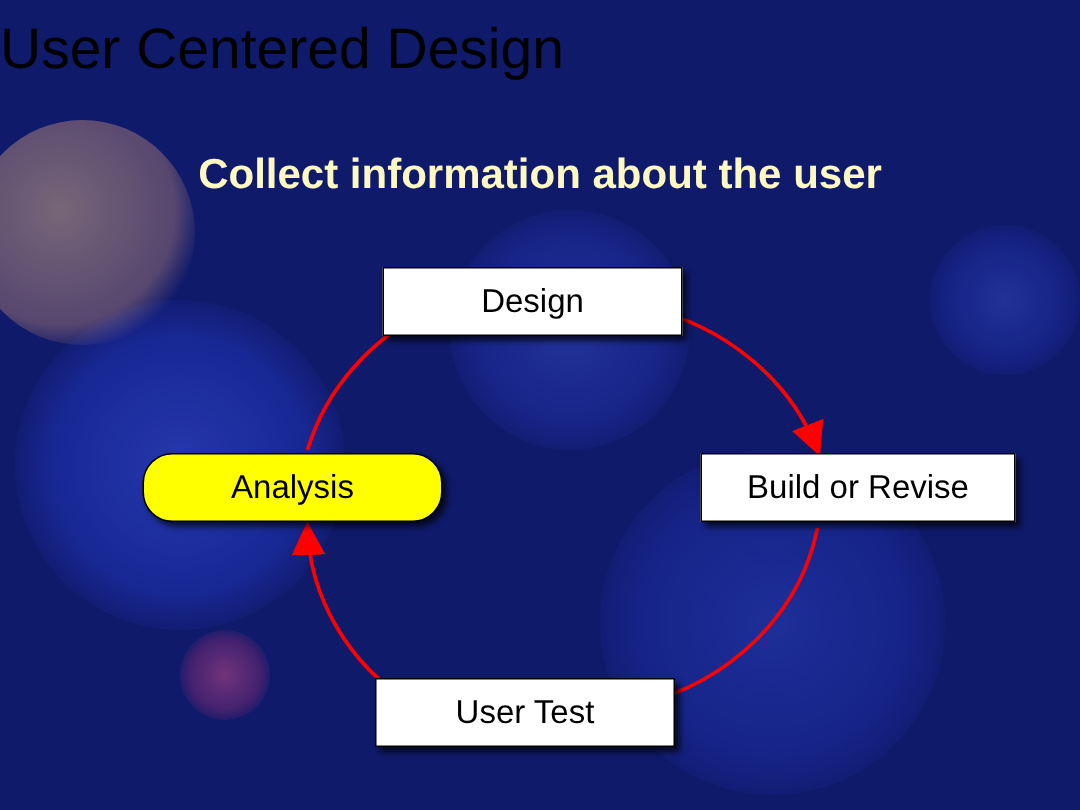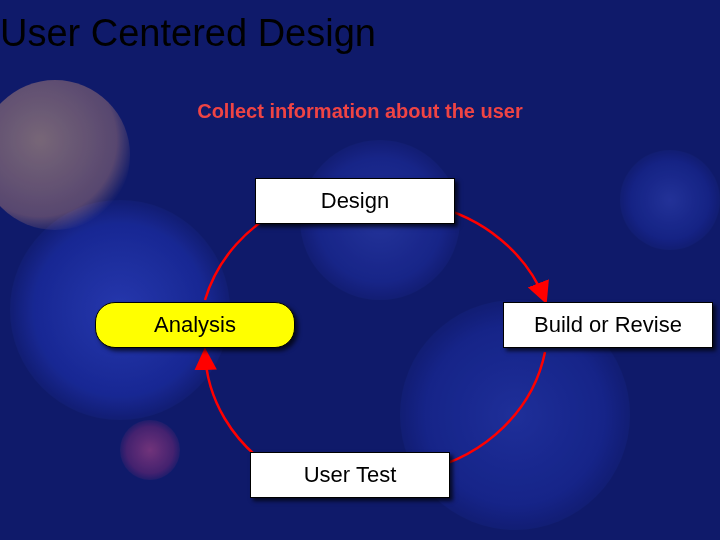--- a/index.html
+++ b/index.html
@@ -43,43 +43,43 @@
     left: 0; right: 0;
     color: #000;
     font-size: 38px;
     font-weight: 400;
   }
   .subtitle {
     position: absolute;
     top: 100px;
     left: 0; right: 0;
     text-align: center;
-    color: #ef4444;
-    font-size: 20px;
+    color: #fef9c3;
+    font-size: 28px;
     font-weight: 700;
   }
 
   .box {
     position: absolute;
     background: #fff;
     border: 1px solid #000;
     box-shadow: 3px 3px 4px rgba(0,0,0,0.7);
     font-size: 22px;
     color: #000;
     display: flex;
     align-items: center;
     justify-content: center;
     padding: 0 28px;
     box-sizing: border-box;
   }
   .box.yellow { background: #ffff00; border-radius: 20px; }
 
   
   .box-design  { left: 255px; top: 178px; width: 200px; height: 46px; }
-  .box-build   { left: 467px; top: 302px; width: 210px; height: 46px; margin-left: 36px; }
+  .box-build   { left: 467px; top: 302px; width: 210px; height: 46px; }
   .box-test    { left: 250px; top: 452px; width: 200px; height: 46px; align-items: center; }
   .box-analysis{ left: 95px;  top: 302px; width: 200px; height: 46px; }
 
   .arrows {
     position: absolute;
     left: 0; top: 0;
     width: 720px; height: 540px;
     pointer-events: none;
   }
 </style>

